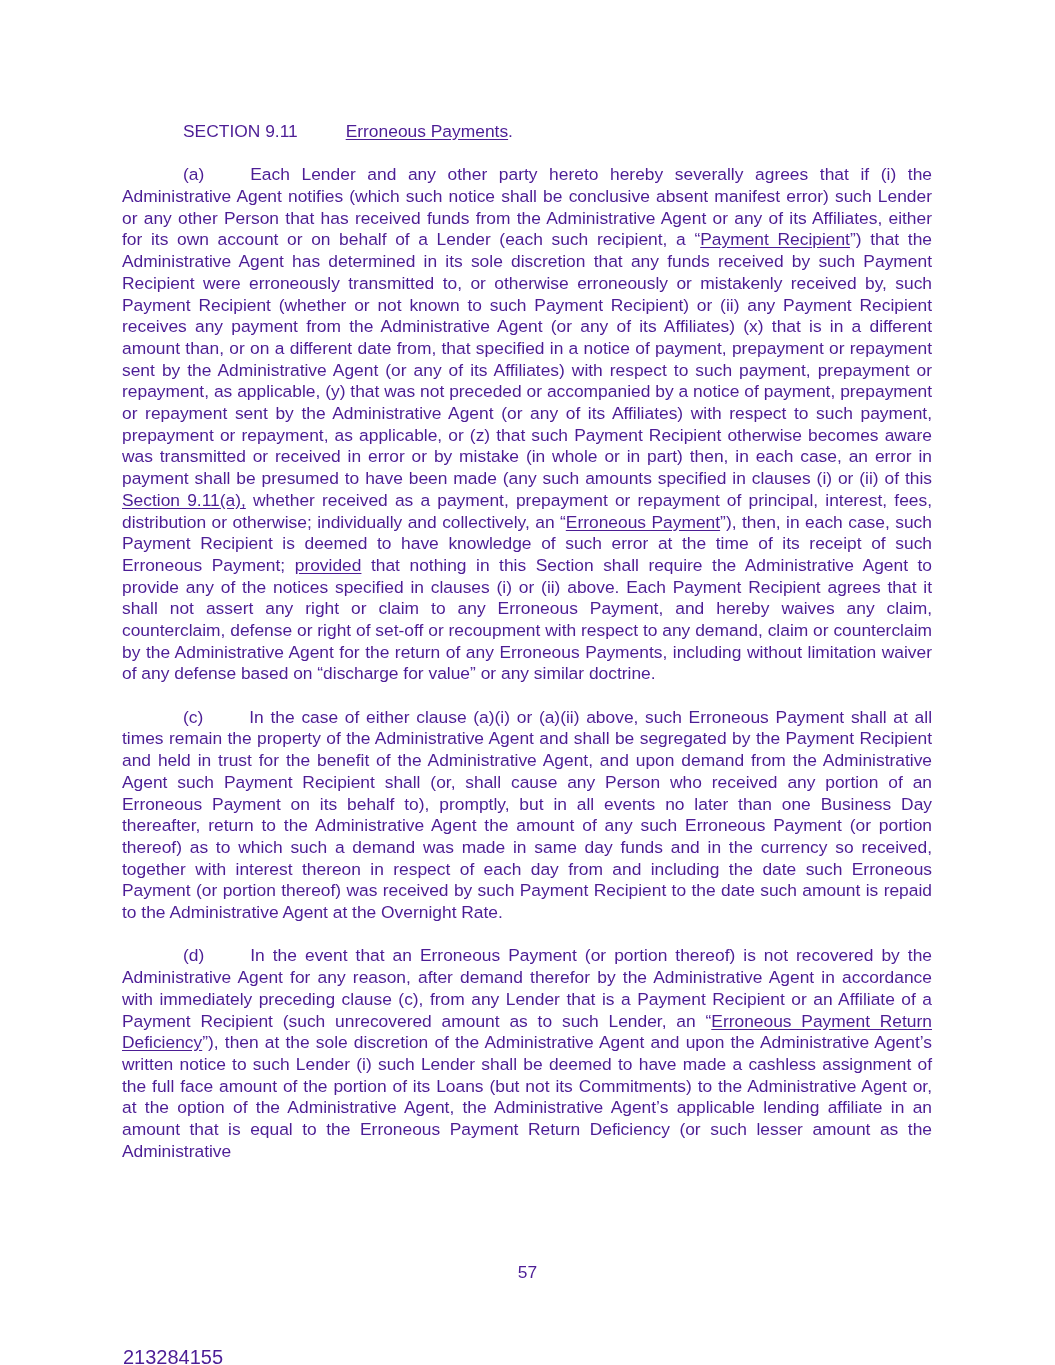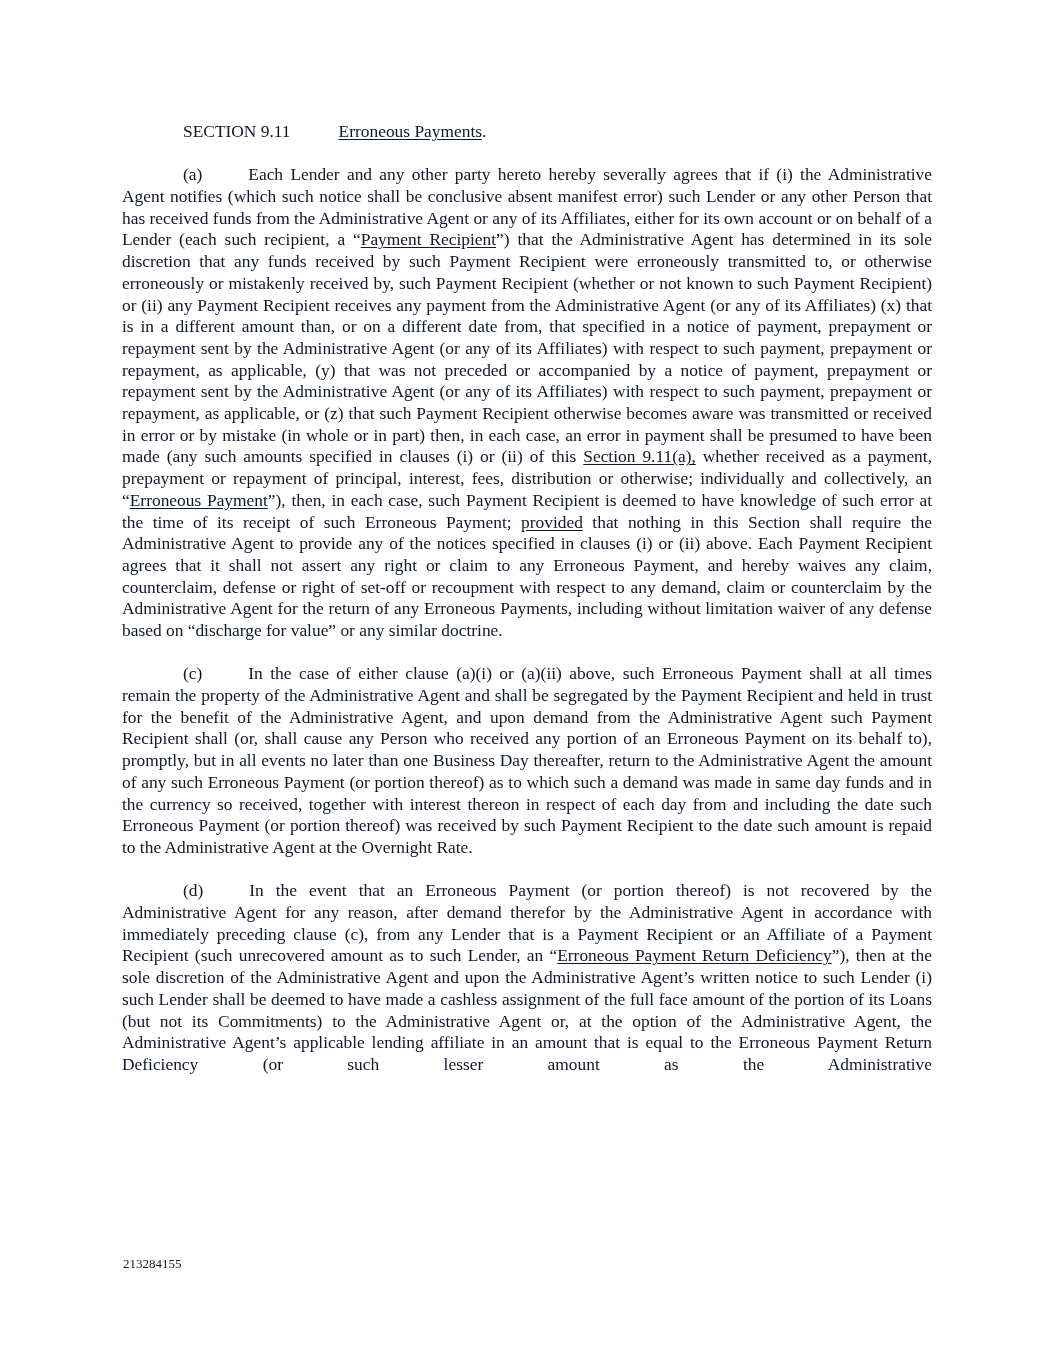--- a/index.html
+++ b/index.html
@@ -5,22 +5,22 @@
   html, body {
     margin: 0;
     padding: 0;
     background: #ffffff;
   }
   .page {
     position: relative;
     width: 1055px;
     height: 1365px;
     background: #ffffff;
-    color: #0f172a;
-    font-family: Liberation Serif, serif;
+    color: #4c1d95;
+    font-family: Liberation Sans, sans-serif;
     font-size: 17.4px;
     line-height: 21.7px;
     overflow: hidden;
   }
   .content {
     position: absolute;
     left: 122px;
     top: 121px;
     width: 810px;
     text-align: justify;
@@ -55,33 +55,34 @@
   .page-number {
     position: absolute;
     top: 1262px;
     left: 0;
     width: 100%;
     text-align: center;
   }
   .doc-id {
     position: absolute;
     left: 123px;
-    top: 1255px;
-    font-size: 13px;
+    top: 1348px;
+    font-size: 20px;
     line-height: 18px;
   }
 </style>
 </head>
 <body>
 
 <div class="page">
   <div class="content">
 
     <p class="heading"><span>SECTION 9.11</span><span class="headgap"></span><span class="u">Erroneous Payments</span><span>.</span></p>
 
     <p class="para"><span>(a)</span><span class="tabgap"></span><span>Each Lender and any other party hereto hereby severally agrees that if (i) the Administrative Agent notifies (which such notice shall be conclusive absent manifest error) such Lender or any other Person that has received funds from the Administrative Agent or any of its Affiliates, either for its own account or on behalf of a Lender (each such recipient, a “</span><span class="u">Payment Recipient</span><span>”) that the Administrative Agent has determined in its sole discretion that any funds received by such Payment Recipient were erroneously transmitted to, or otherwise erroneously or mistakenly received by, such Payment Recipient (whether or not known to such Payment Recipient) or (ii) any Payment Recipient receives any payment from the Administrative Agent (or any of its Affiliates) (x) that is in a different amount than, or on a different date from, that specified in a notice of payment, prepayment or repayment sent by the Administrative Agent (or any of its Affiliates) with respect to such payment, prepayment or repayment, as applicable, (y) that was not preceded or accompanied by a notice of payment, prepayment or repayment sent by the Administrative Agent (or any of its Affiliates) with respect to such payment, prepayment or repayment, as applicable, or (z) that such Payment Recipient otherwise becomes aware was transmitted or received in error or by mistake (in whole or in part) then, in each case, an error in payment shall be presumed to have been made (any such amounts specified in clauses (i) or (ii) of this </span><span class="u">Section 9.11(a),</span><span> whether received as a payment, prepayment or repayment of principal, interest, fees, distribution or otherwise; individually and collectively, an “</span><span class="u">Erroneous Payment</span><span>”), then, in each case, such Payment Recipient is deemed to have knowledge of such error at the time of its receipt of such Erroneous Payment; </span><span class="u">provided</span><span> that nothing in this Section shall require the Administrative Agent to provide any of the notices specified in clauses (i) or (ii) above.  Each Payment Recipient agrees that it shall not assert any right or claim to any Erroneous Payment, and hereby waives any claim, counterclaim, defense or right of set-off or recoupment with respect to any demand, claim or counterclaim by the Administrative Agent for the return of any Erroneous Payments, including without limitation waiver of any defense based on “discharge for value” or any similar doctrine.</span></p>
     <p class="para"><span>(c)</span><span class="tabgap"></span><span>In the case of either clause (a)(i) or (a)(ii) above, such Erroneous Payment shall at all times remain the property of the Administrative Agent and shall be segregated by the Payment Recipient and held in trust for the benefit of the Administrative Agent, and upon demand from the Administrative Agent such Payment Recipient shall (or, shall cause any Person who received any portion of an Erroneous Payment on its behalf to), promptly, but in all events no later than one Business Day thereafter, return to the Administrative Agent the amount of any such Erroneous Payment (or portion thereof) as to which such a demand was made in same day funds and in the currency so received, together with interest thereon in respect of each day from and including the date such Erroneous Payment (or portion thereof) was received by such Payment Recipient to the date such amount is repaid to the Administrative Agent at the Overnight Rate.</span></p>
     <p class="para justify-last"><span>(d)</span><span class="tabgap"></span><span>In the event that an Erroneous Payment (or portion thereof) is not recovered by the Administrative Agent for any reason, after demand therefor by the Administrative Agent in accordance with immediately preceding clause (c), from any Lender that is a Payment Recipient or an Affiliate of a Payment Recipient (such unrecovered amount as to such Lender, an “</span><span class="u">Erroneous Payment Return Deficiency</span><span>”), then at the sole discretion of the Administrative Agent and upon the Administrative Agent’s written notice to such Lender (i) such Lender shall be deemed to have made a cashless assignment of the full face amount of the portion of its Loans (but not its Commitments) to the Administrative Agent or, at the option of the Administrative Agent, the Administrative Agent’s applicable lending affiliate in an amount that is equal to the Erroneous Payment Return Deficiency (or such lesser amount as the Administrative</span></p>
 
   </div>
 
+  <div class="page-number">57</div>
   <div class="doc-id">213284155</div>
 </div>
 
 </body></html>

